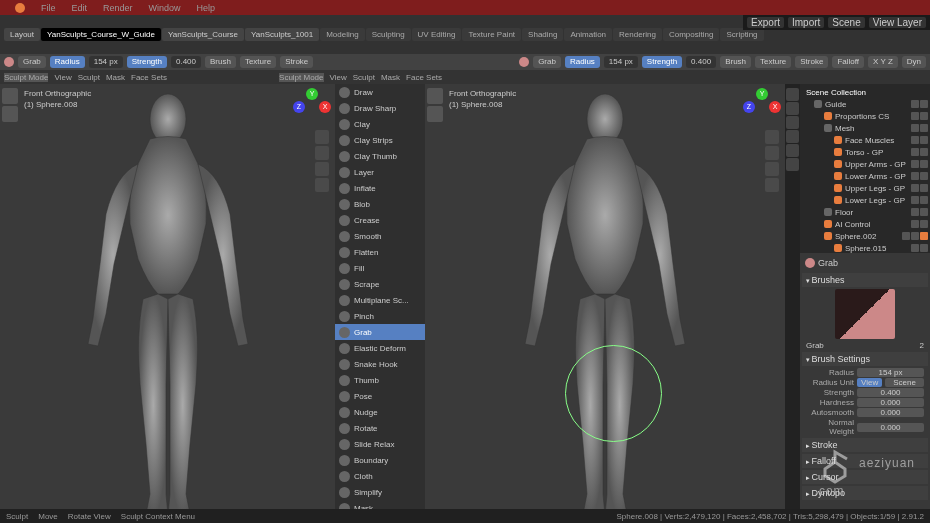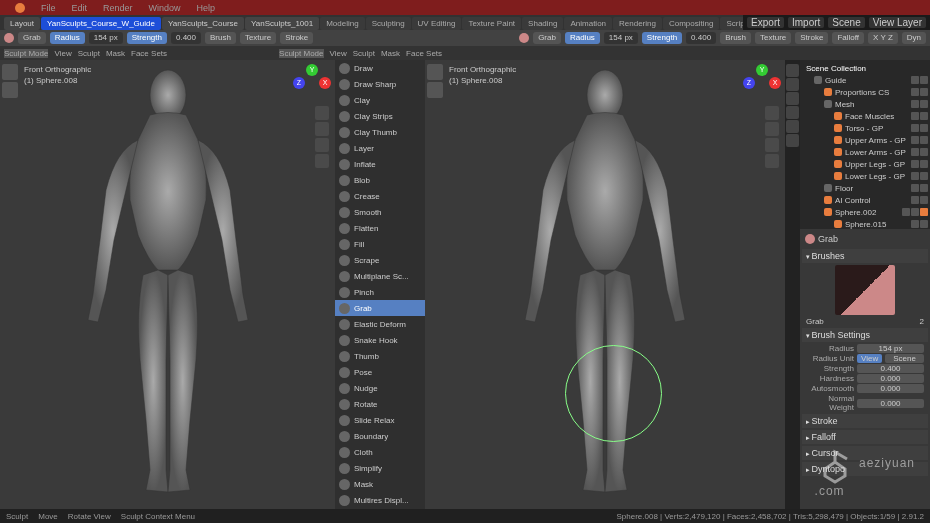--- a/index.html
+++ b/index.html
@@ -1,20 +1,20 @@
 <!DOCTYPE html>
 <html><head>
 <meta charset="utf-8">
 <style>
 body{margin:0;width:930px;height:523px;background:#2b2b2b;font-family:sans-serif;font-size:9px;color:#ccc;overflow:hidden;position:relative}
 .topbar{height:15px;background:#7f1d1d;display:flex;align-items:center;padding:0 15px;gap:16px}
 .topbar span{color:#999;font-size:9px}
-.tabs{height:15px;background:#323232;display:flex;align-items:flex-end;padding:0 4px;gap:1px;overflow:hidden}
+.tabs{height:15px;background:#323232;display:flex;align-items:center;padding:12px 4px;gap:1px;overflow:hidden}
 .tab{padding:0 6px;background:#3a3a3a;height:13px;line-height:13px;border-radius:2px;font-size:8px;color:#aaa}
-.tab.active{background:#1d4ed8;color:#fff}
+.tab.active{background:#000000;color:#fff}
 .tab.light{background:#444;color:#ccc}
 .topright{position:absolute;top:15px;right:0;height:15px;display:flex;align-items:center;gap:4px;background:#1a1a1a;padding:0 4px}
 .topright .fld{background:#333;padding:0 4px;border-radius:2px;font-size:10px}
 .toolrow{height:16px;background:#424242;display:flex;align-items:center;padding:0 4px;gap:4px}
 .toolrow .pill{background:#545454;border-radius:3px;padding:0 5px;font-size:8px;height:12px;line-height:12px}
 .toolrow .blue{background:#5680c2;color:#fff}
 .toolrow .dark{background:#333}
 .headrow{height:14px;background:#333;display:flex;align-items:center;padding:0 4px;gap:6px;font-size:8px;color:#aaa}
 .main{display:flex;height:calc(100% - 60px)}
 .vp{position:relative;background:#3a3a3a;overflow:hidden}

